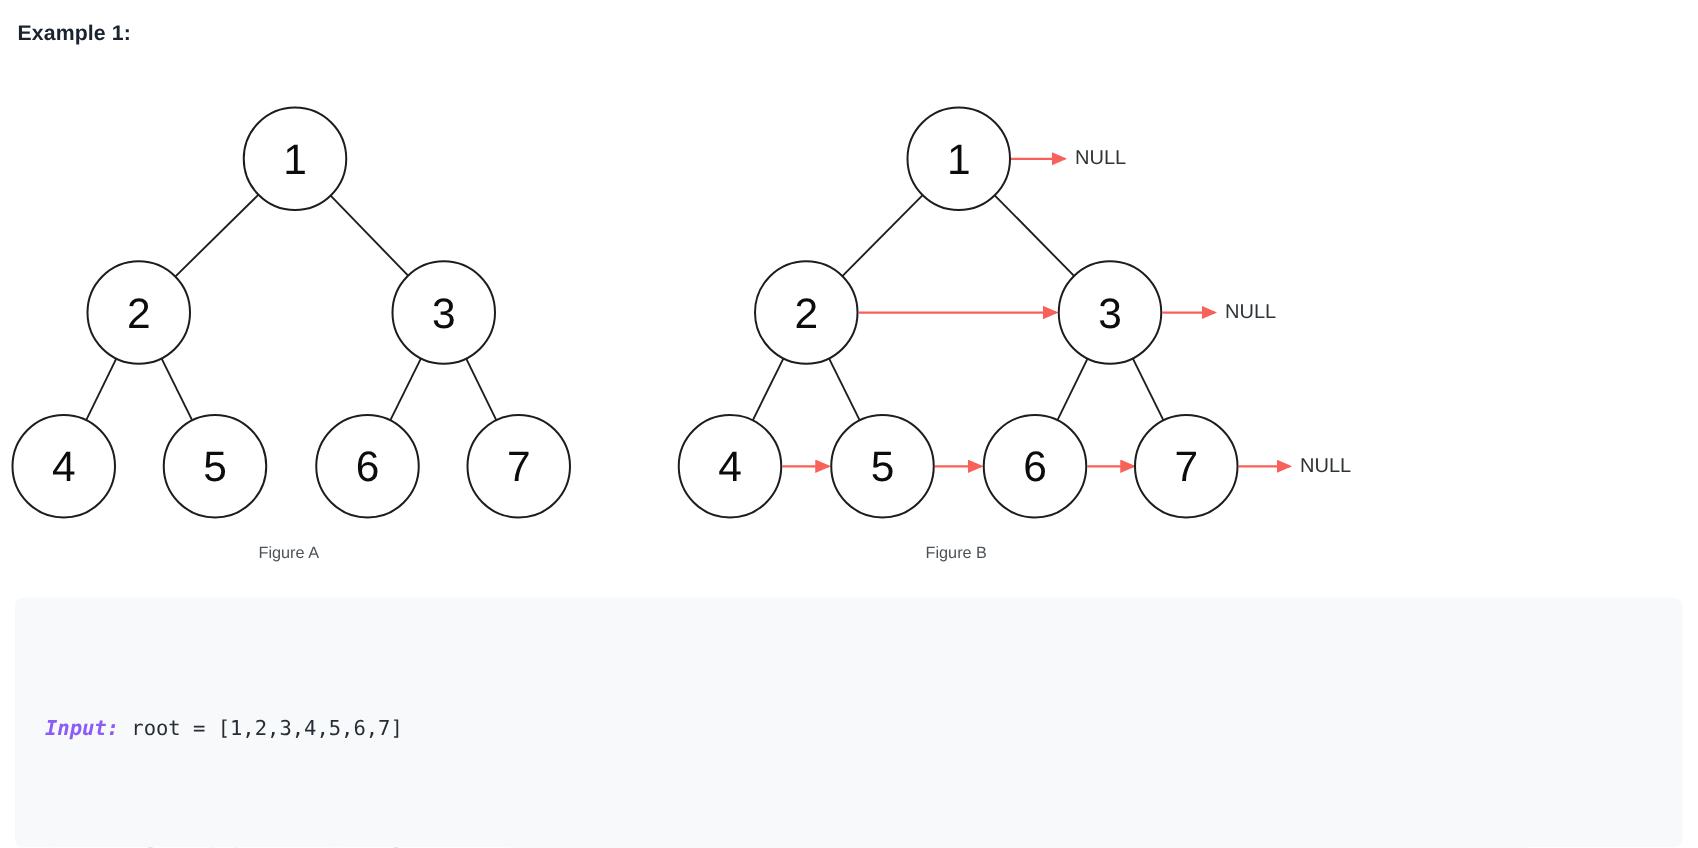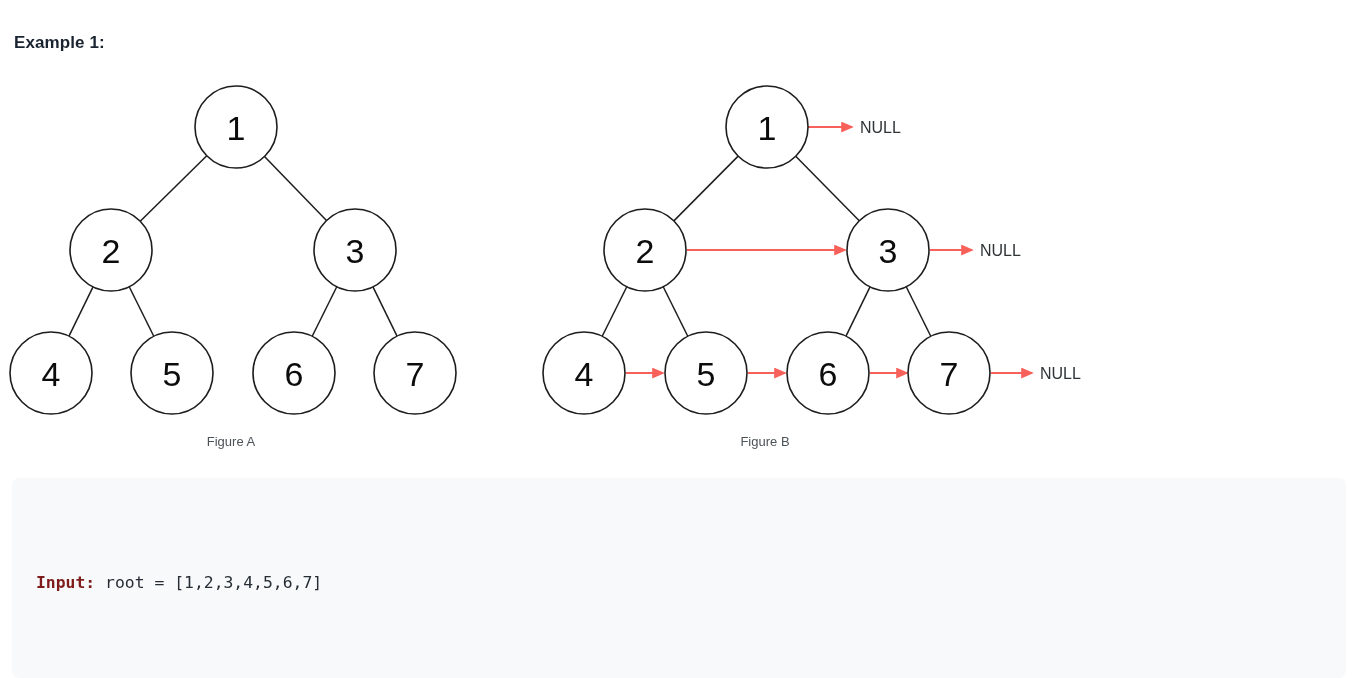--- a/index.html
+++ b/index.html
@@ -16,21 +16,21 @@
   }
   #page {
     position: relative;
     width: 1358px;
     height: 678px;
     background: #ffffff;
   }
   .heading {
     position: absolute;
     left: 14px;
-    top: 33px;
+    top: 17px;
     font-size: 17px;
     font-weight: bold;
     color: #1a2330;
     letter-spacing: 0.1px;
   }
   .figures {
     position: absolute;
     left: 0;
     top: 80px;
     width: 1358px;
@@ -56,21 +56,22 @@
     font-family: "DejaVu Sans Mono", monospace;
     font-size: 16.4px;
     line-height: 34px;
     color: #262d35;
     white-space: pre-wrap;
     overflow: hidden;
   }
   .codeline { display: block; }
   .lbl {
     font-weight: bold;
-    color: #7f1d1d;
+    color: #8b5cf6;
+    font-style: italic;
   }
   .node-text {
     font-family: "Liberation Sans", sans-serif;
     font-size: 34px;
     fill: #0c0c0c;
     text-anchor: middle;
     dominant-baseline: central;
   }
   .null-text {
     font-family: "Liberation Sans", sans-serif;

